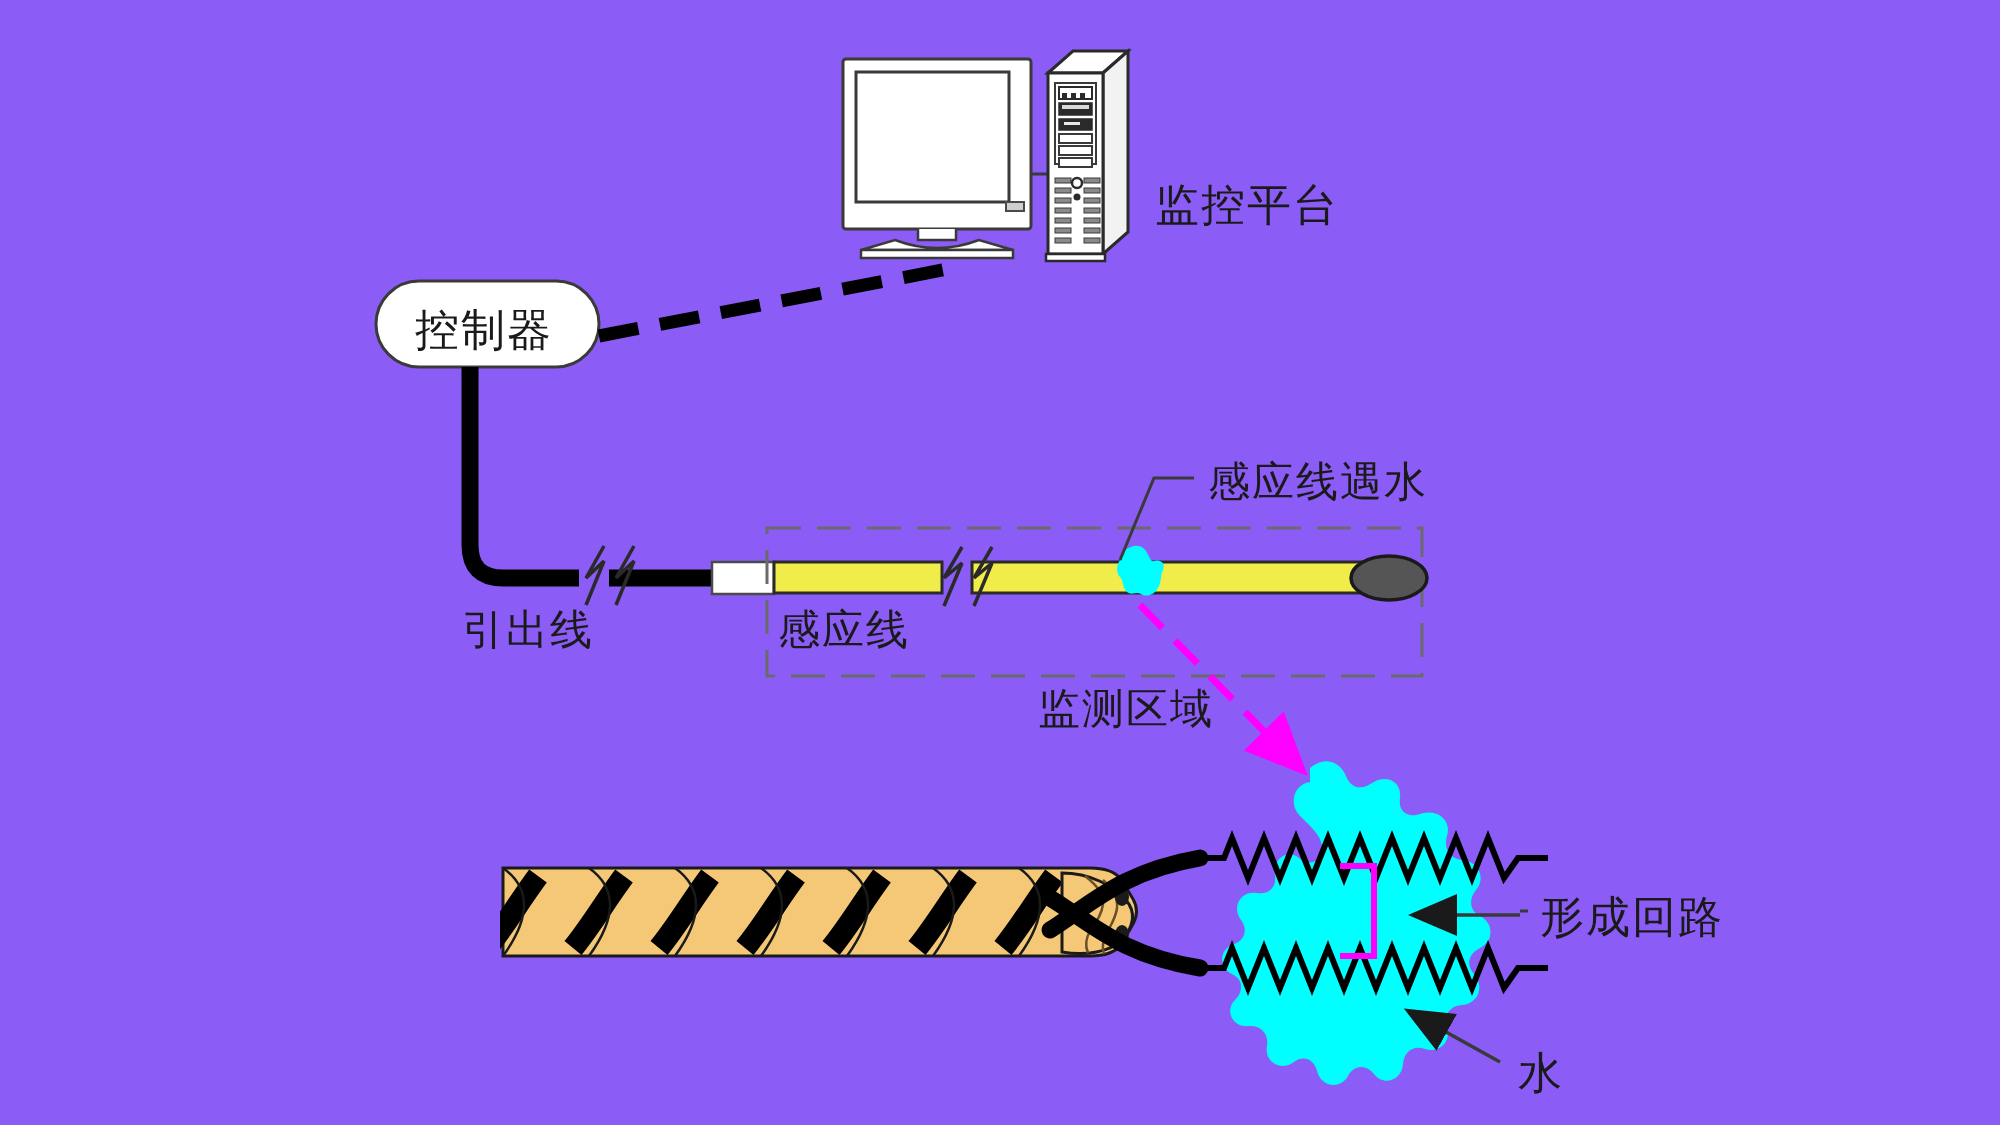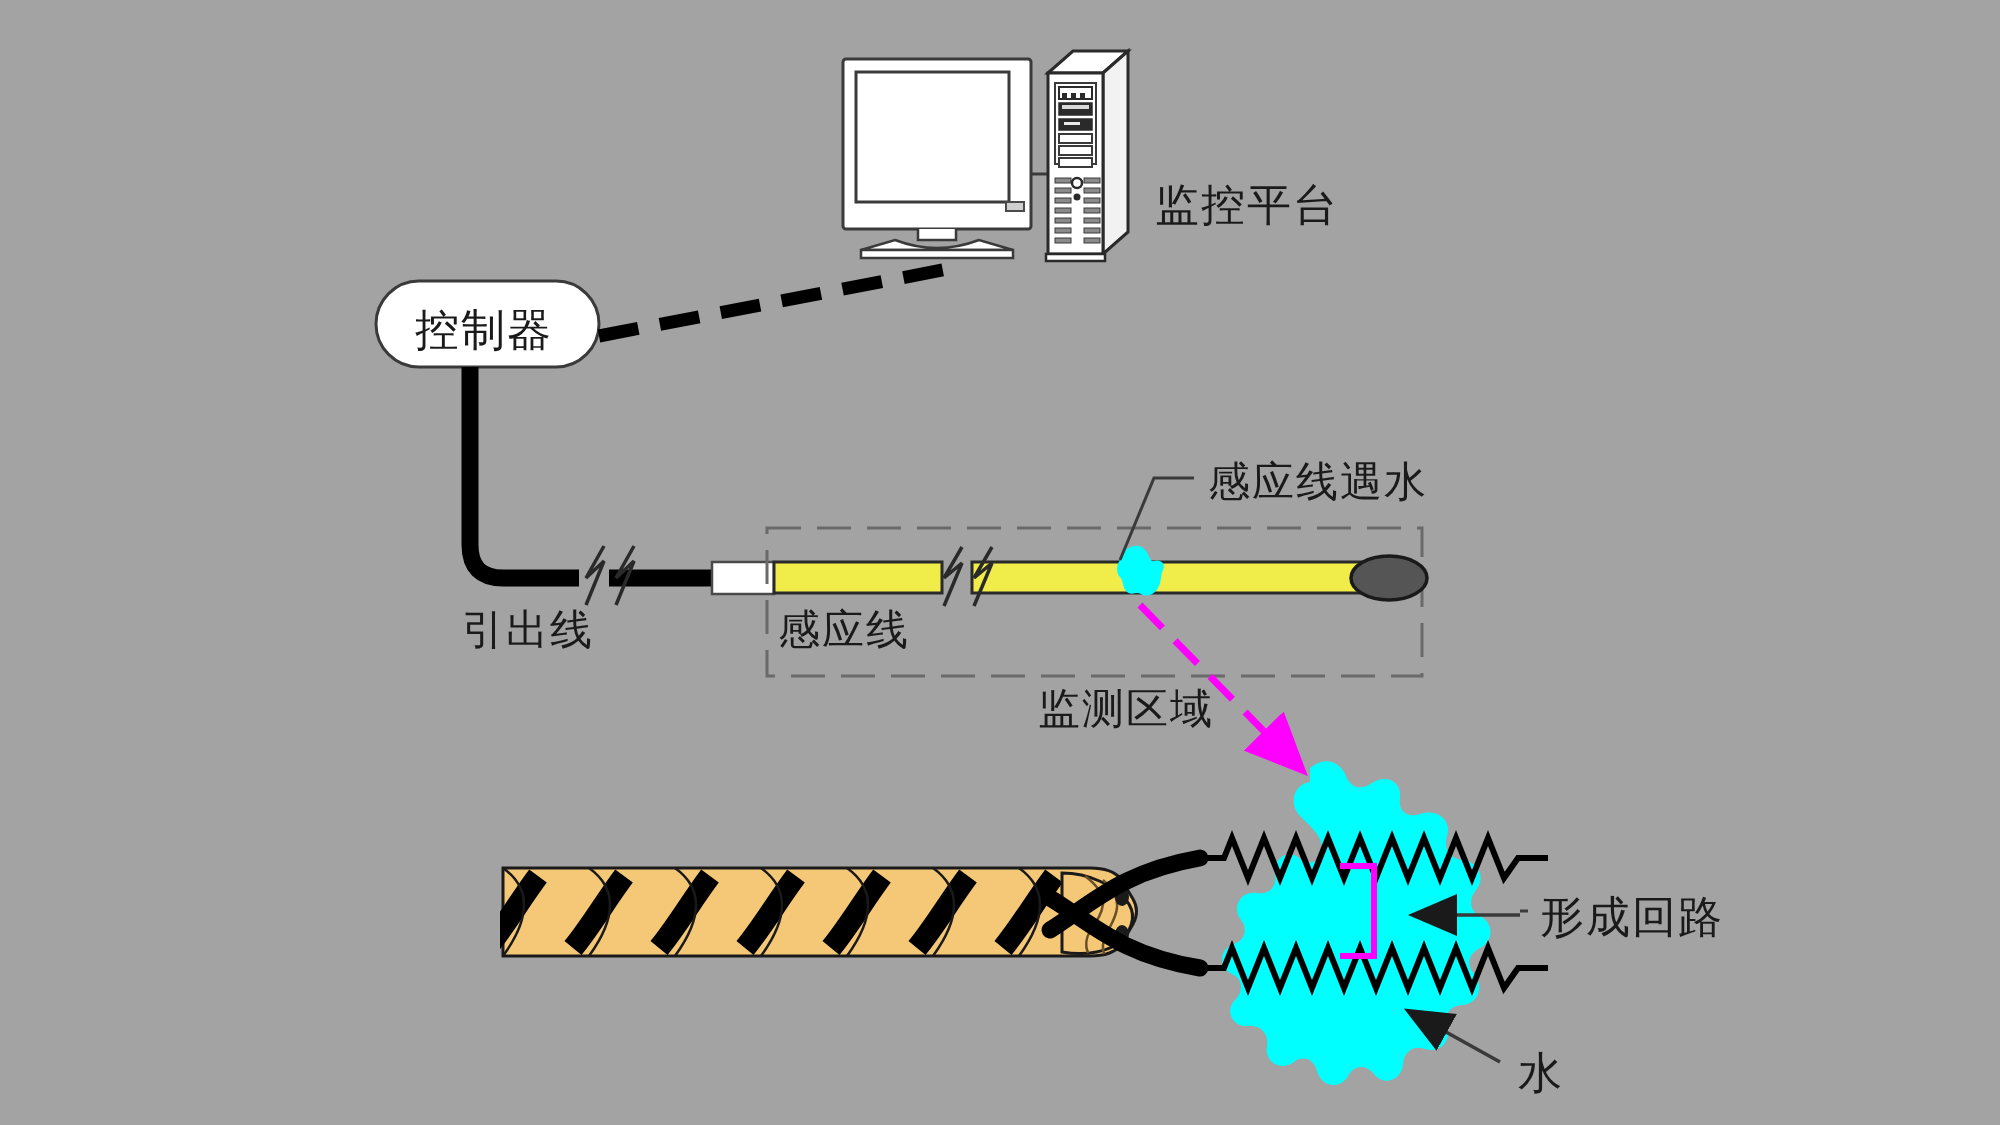--- a/index.html
+++ b/index.html
@@ -11,21 +11,21 @@
     width: 2000px;
     height: 1125px;
     font-family: "Liberation Sans", sans-serif;
     overflow: hidden;
     position: relative;
   }
   #stage {
     position: relative;
     width: 2000px;
     height: 1125px;
-    background: #a3a3a3;
+    background: #8b5cf6;
   }
   #stage > svg {
     position: absolute;
     top: 0;
     left: 0;
   }
   .cn-label {
     font-family: "DejaVu Sans", "Liberation Sans", sans-serif;
     fill: #1a1a1a;
     font-size: 44px;

